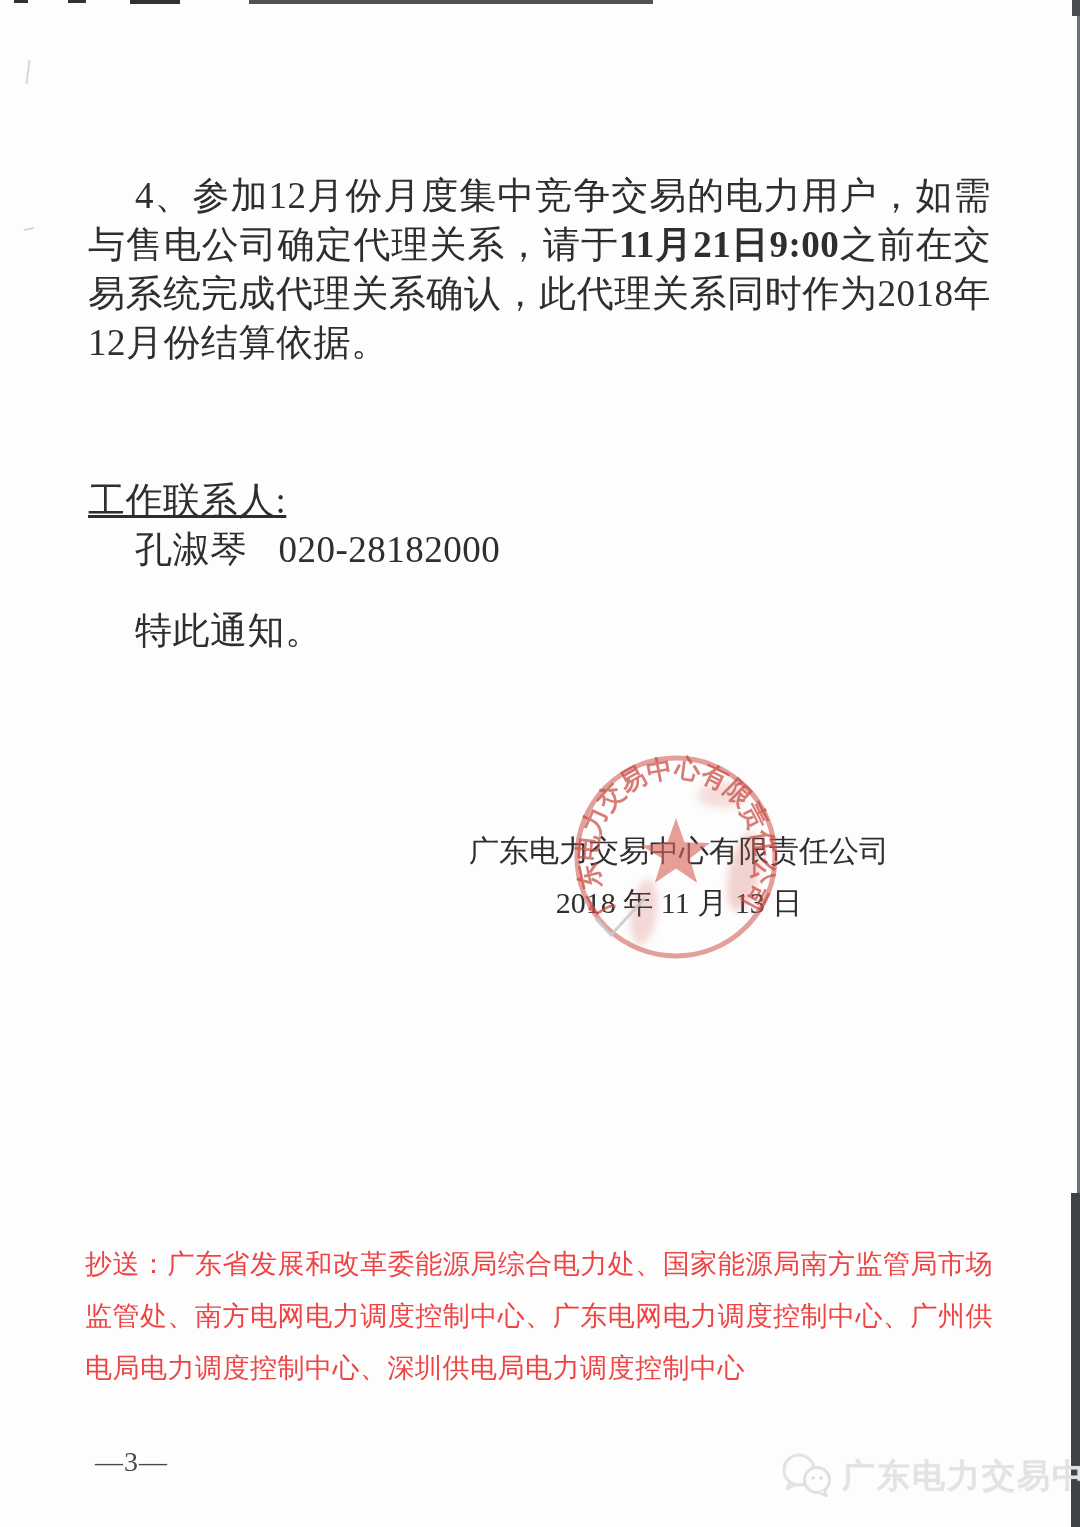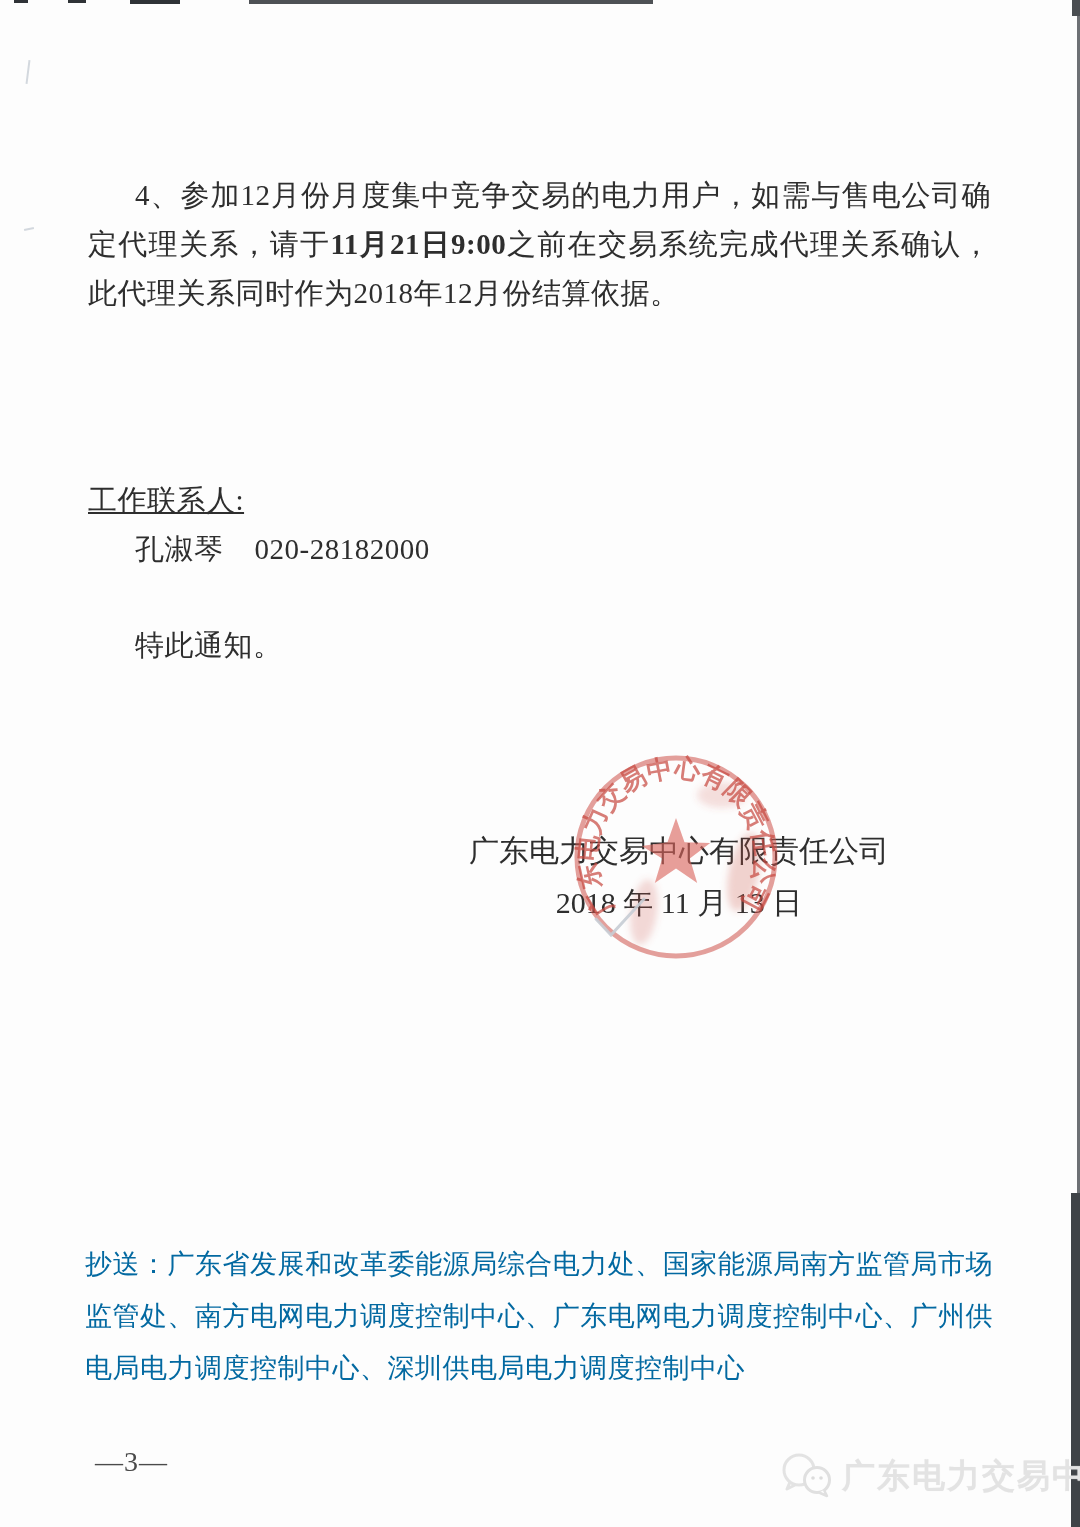--- a/index.html
+++ b/index.html
@@ -7,42 +7,42 @@
     position:relative;
     width:1080px;height:1527px;
     margin:0 auto;
     background:#fdfdfd;
     overflow:hidden;
     font-family:"Liberation Serif","DejaVu Serif",serif;
     color:#2e2e2e;
   }
   .abs{position:absolute;}
   .body-text{
-    font-size:29px;
+    font-size:37px;
     line-height:49px;
     letter-spacing:0.5px;
     color:#2e2e2e;
   }
   .para{
     left:88px;width:903px;
     text-align:justify;
     text-indent:47px;
   }
   .bold{font-weight:bold;}
   .contact-label{left:88px;top:476px;text-decoration:underline;}
   .contact-line{left:135px;top:525px;}
   .contact-line .phone{margin-left:31px;}
-  .closing{left:135px;top:621px;}
+  .closing{left:135px;top:606px;}
   .sig{left:437px;width:484px;text-align:center;font-size:30px;letter-spacing:0;}
   .sig-company{top:826px;}
   .sig-date{top:878px;}
   .cc{
     left:85px;top:1238px;width:908px;
     font-size:27px;line-height:52px;
-    text-align:justify;letter-spacing:0.5px;color:#0369a1;
+    text-align:justify;letter-spacing:0.5px;color:#ef4444;
   }
   .page-num{
     left:95px;top:1446px;
     font-size:28px;color:#4a4a4a;letter-spacing:1px;
   }
   .watermark{
     left:780px;top:1452px;
     display:flex;align-items:center;gap:8px;
     color:#e2e2e2;
   }

